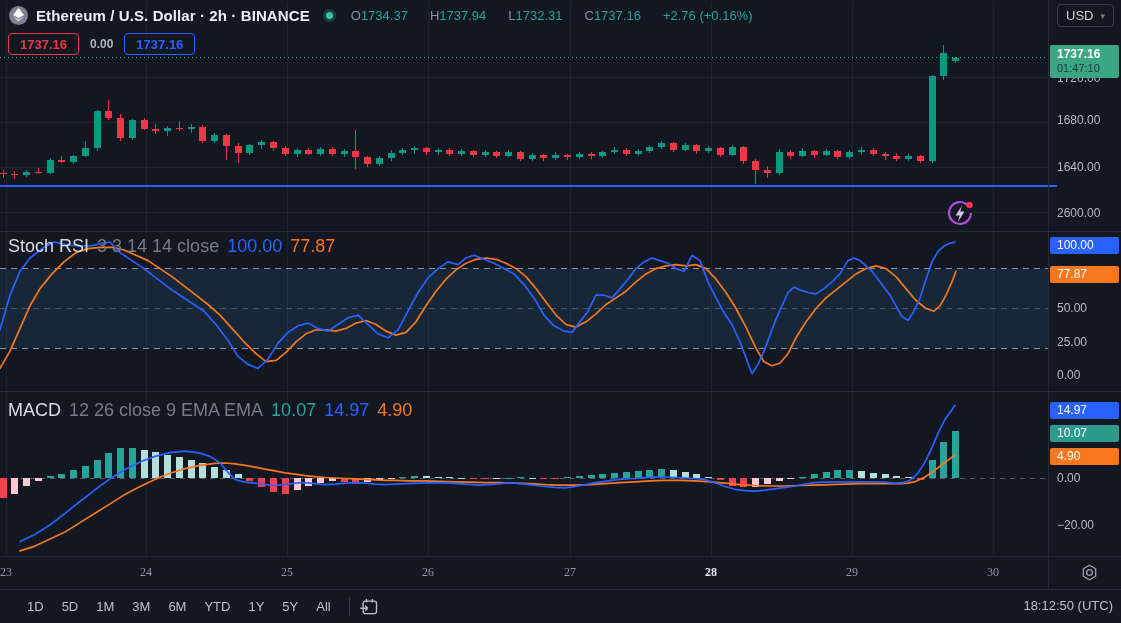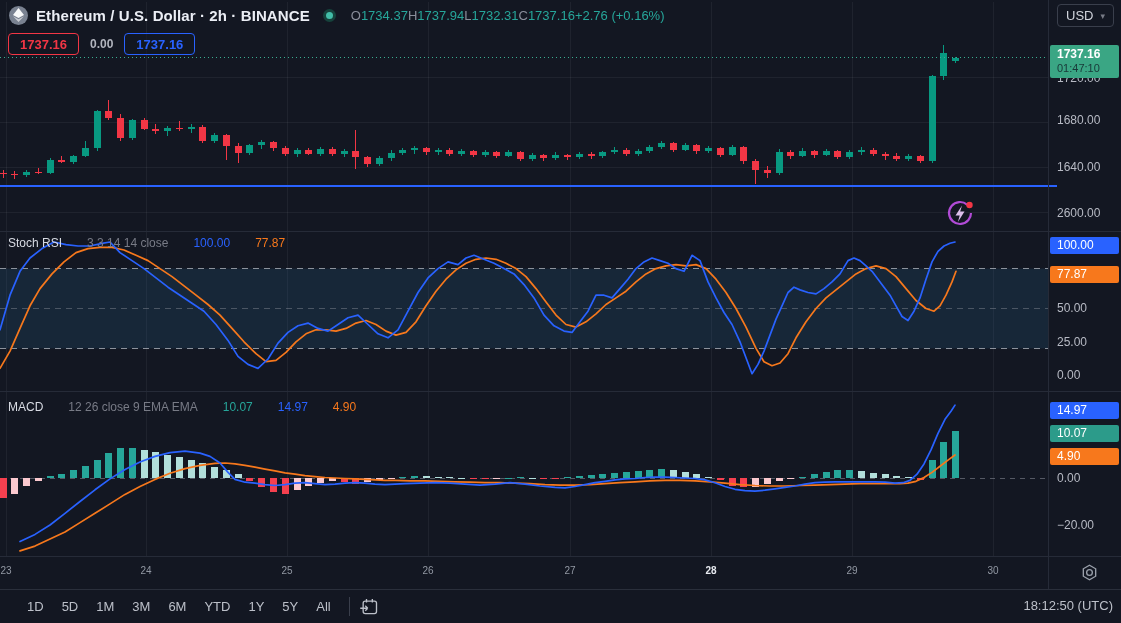--- a/index.html
+++ b/index.html
@@ -6,36 +6,36 @@
   #app{position:relative;width:1121px;height:623px;background:#131722;overflow:hidden;
        font-family:"Liberation Sans",sans-serif;color:#d1d4dc;-webkit-font-smoothing:antialiased;}
   svg#chart{position:absolute;left:0;top:0;}
 
   
   .header{position:absolute;top:0;left:0;height:30px;display:flex;align-items:center;padding-left:9px;z-index:6;}
   .eth-icon{width:19px;height:19px;border-radius:50%;background:#7a8291;display:flex;align-items:center;justify-content:center;margin-right:8px;}
   .title{font-size:15px;font-weight:600;color:#ebeef5;letter-spacing:.1px;}
   .status-dot{width:13px;height:13px;border-radius:50%;background:#16423c;margin-left:13px;position:relative;}
   .status-dot::after{content:"";position:absolute;inset:3px;border-radius:50%;background:#42bda8;}
-  .ohlc{display:flex;gap:0;margin-left:15px;font-size:13px;white-space:nowrap;}
+  .ohlc{display:flex;gap:22px;margin-left:15px;font-size:13px;white-space:nowrap;}
   .ohlc .lt{color:#8a8e9b;}
   .ohlc .vl{color:#26a69a;}
   .currency{position:absolute;right:7px;top:4px;height:21px;border:1px solid #3a3f4c;border-radius:4px;
             display:flex;align-items:center;padding:0 8px;font-size:13px;color:#d1d4dc;gap:7px;z-index:7;background:#131722;}
   .currency .caret{color:#787b86;font-size:9px;}
 
   
   .trade-row{position:absolute;top:33px;left:8px;display:flex;align-items:center;gap:11px;z-index:6;}
   .pill{height:20px;border-radius:4px;padding:0 11px;display:flex;align-items:center;font-size:13px;font-weight:600;background:rgba(19,23,34,.55);}
   .pill.sell{border:1px solid #f23645;color:#f23645;}
   .pill.buy{border:1px solid #2962ff;color:#2962ff;}
   .spread{font-size:12px;color:#b2b5be;font-weight:600;}
 
   
-  .pane-header{position:absolute;left:8px;display:flex;align-items:baseline;gap:25px;font-size:12px;z-index:6;white-space:nowrap;}
+  .pane-header{position:absolute;left:8px;display:flex;align-items:baseline;gap:8px;font-size:18px;z-index:6;white-space:nowrap;}
   .pane-header .t{color:#d8dbe3;}
   .pane-header .p{color:#787b86;}
   .c-blue{color:#2962ff;} .c-orange{color:#f7781c;} .c-teal{color:#26a69a;}
 
   
   .watermark{position:absolute;left:9px;top:517px;display:flex;align-items:center;gap:8px;z-index:5;color:#e3e6ec;}
   .watermark .wm-text{font-size:20px;font-weight:700;letter-spacing:.2px;}
 
   .flash{position:absolute;left:945px;top:197px;width:32px;height:32px;z-index:5;}
 
@@ -43,21 +43,21 @@
   .axis{position:absolute;left:1049px;top:0;width:72px;height:589px;z-index:4;}
   .alabel{position:absolute;left:8px;font-size:12px;color:#b7bac4;transform:translateY(-50%);white-space:nowrap;}
   .abadge{position:absolute;left:1px;right:2px;border-radius:2px;font-size:12px;color:#fff;line-height:17px;height:17px;padding-left:7px;}
   .abadge.blue{background:#2962ff;} .abadge.orange{background:#f7781c;} .abadge.teal{background:#2c9b8a;}
   .pricebadge{position:absolute;left:1px;right:2px;top:45px;height:33px;border-radius:2px;background:#3aa684;padding:2px 0 0 7px;box-sizing:border-box;}
   .pricebadge .p{font-size:12px;font-weight:600;color:#fff;line-height:15px;}
   .pricebadge .cd{font-size:11px;color:rgba(16,24,34,.78);line-height:13px;}
 
   
   .time-axis{position:absolute;top:556px;left:0;width:1121px;height:33px;z-index:4;}
-  .tlabel{position:absolute;top:9px;transform:translateX(-50%);font-size:10px;color:#9298a3;}
+  .tlabel{position:absolute;top:9px;transform:translateX(-50%);font-size:12px;color:#9298a3;font-family:Liberation Serif, serif;}
   .tlabel.em{color:#e6e9ef;font-weight:600;}
   .gear{position:absolute;right:22px;top:7px;color:#9aa0ab;}
 
   
   .toolbar{position:absolute;top:589px;left:0;width:1121px;height:34px;border-top:1px solid #2a2f3b;
            display:flex;align-items:center;padding-left:18px;z-index:6;box-sizing:border-box;background:#131722;}
   .range{padding:4px 9px;font-size:13px;color:#bcc0c9;border-radius:4px;cursor:pointer;}
   .tdivider{width:1px;height:19px;background:#3a3f4c;margin:0 9px;}
   .cal{color:#bcc0c9;display:flex;align-items:center;}
   .clock{position:absolute;right:8px;top:8px;font-size:13px;color:#bcc0c9;}

